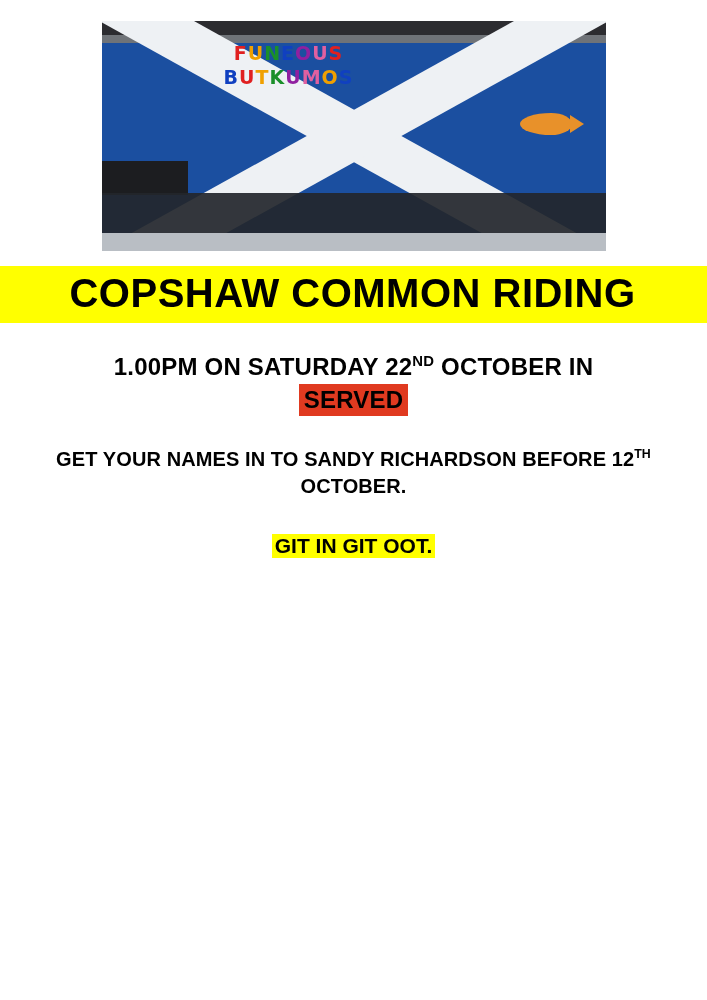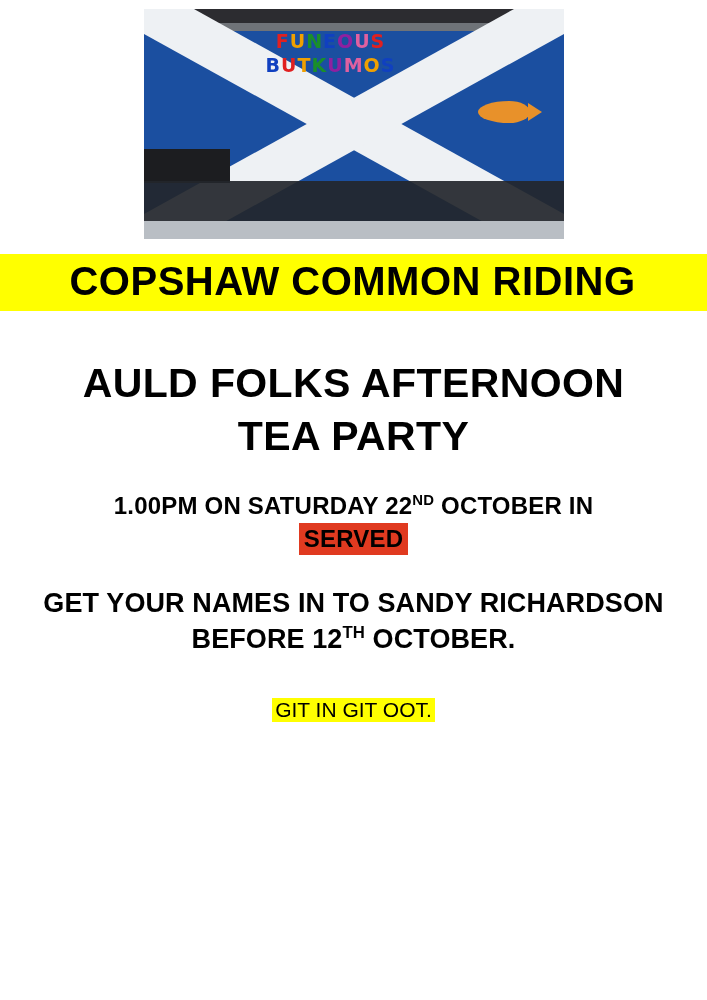--- a/index.html
+++ b/index.html
@@ -17,23 +17,23 @@
   .poster {
     position: relative;
     width: 707px;
     height: 1000px;
     box-sizing: border-box;
     padding: 0;
   }
 
   
   .photo-wrap {
-    width: 420px;
+    width: 504px;
     height: 230px;
-    margin: 9px auto 0 auto;
+    margin: 21px auto 0 auto;
     position: relative;
   }
   .photo {
     position: absolute;
     inset: 0;
     background: #1b4fa0;
     overflow: hidden;
   }
   
   .saltire-a, .saltire-b {
@@ -162,35 +162,34 @@
   .para {
     margin: 30px auto 0 auto;
     width: 620px;
     text-align: center;
     font-size: 24px;
     font-weight: bold;
     line-height: 1.35;
     letter-spacing: 0.1px;
   }
   .para.small {
-    font-size: 27px;
+    font-size: 20px;
     width: 640px;
   }
 
   .closing-wrap {
     margin: 34px auto 0 auto;
     text-align: center;
   }
   .closing {
     display: inline-block;
     background: #ffff00;
     font-size: 21px;
-    font-weight: normal;
+    font-weight: bold;
     padding: 0 3px;
-    margin-top: 6px;
   }
 </style>
 </head>
 <body>
 
 <div class="poster">
 
   <div class="photo-wrap">
     <div class="photo">
       <div class="band-top"></div>
@@ -207,24 +206,20 @@
           <span style="color:#1040c0">B</span><span style="color:#e02020">U</span><span style="color:#f0a000">T</span><span style="color:#1a8f2a">K</span><span style="color:#9020a0">U</span><span style="color:#e060a0">M</span><span style="color:#f0a000">O</span><span style="color:#1040c0">S</span>
         </div>
       </div>
       <div class="band-bottom"></div>
       <div class="band-bottom2"></div>
     </div>
   </div>
 
   <div class="title-bar">COPSHAW COMMON RIDING</div>
 
-  <div class="headline">
-    <div>AULD FOLKS AFTERNOON</div>
-    <div>TEA PARTY</div>
-  </div>
 
   <div class="when">
     <span>1.00PM ON SATURDAY 22</span><sup>ND</sup><span> OCTOBER IN</span>
     <div>
       <span class="venue">SERVED</span>
     </div>
   </div>
 
 
 

